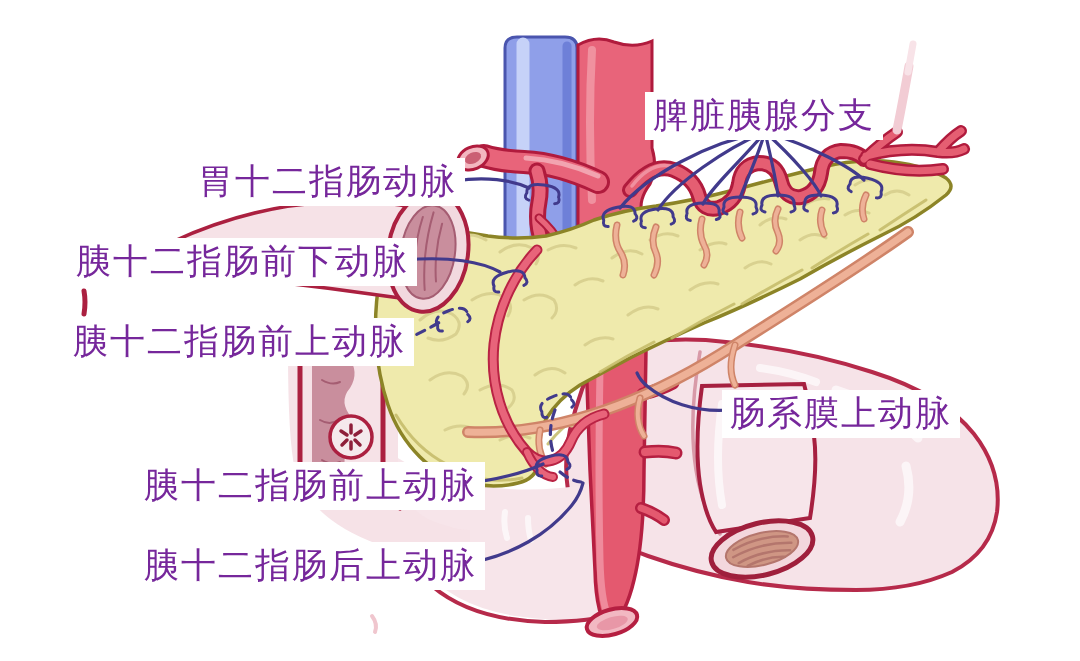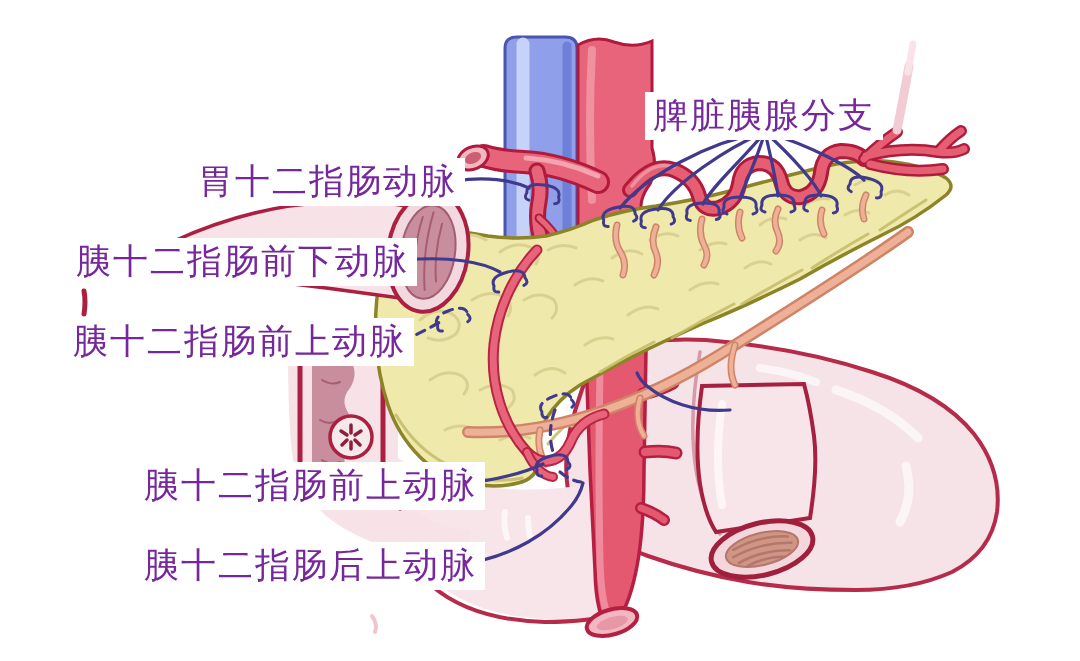--- a/index.html
+++ b/index.html
@@ -201,15 +201,16 @@
     <path class="lead dash" d="M555,410 C549,426 549,441 554,455"></path>
     <path class="lead dash" d="M560,472 C567,478 574,481 581,482"></path>
     <use href="#hook" class="hk dash" transform="translate(556,404) rotate(-22)"></use>
   </g>
 </svg>
 
   <div class="lbl" style="left:190px;top:158px;">胃十二指肠动脉</div>
   <div class="lbl" style="left:645px;top:92px;">脾脏胰腺分支</div>
   <div class="lbl" style="left:68px;top:238px;">胰十二指肠前下动脉</div>
   <div class="lbl" style="left:65px;top:318px;">胰十二指肠前上动脉</div>
+  <div class="lbl" style="left:722px;top:390px;">肠系膜上动脉</div>
   <div class="lbl" style="left:136px;top:462px;">胰十二指肠前上动脉</div>
   <div class="lbl" style="left:136px;top:542px;">胰十二指肠后上动脉</div>
 </div>
 
 </body></html>

